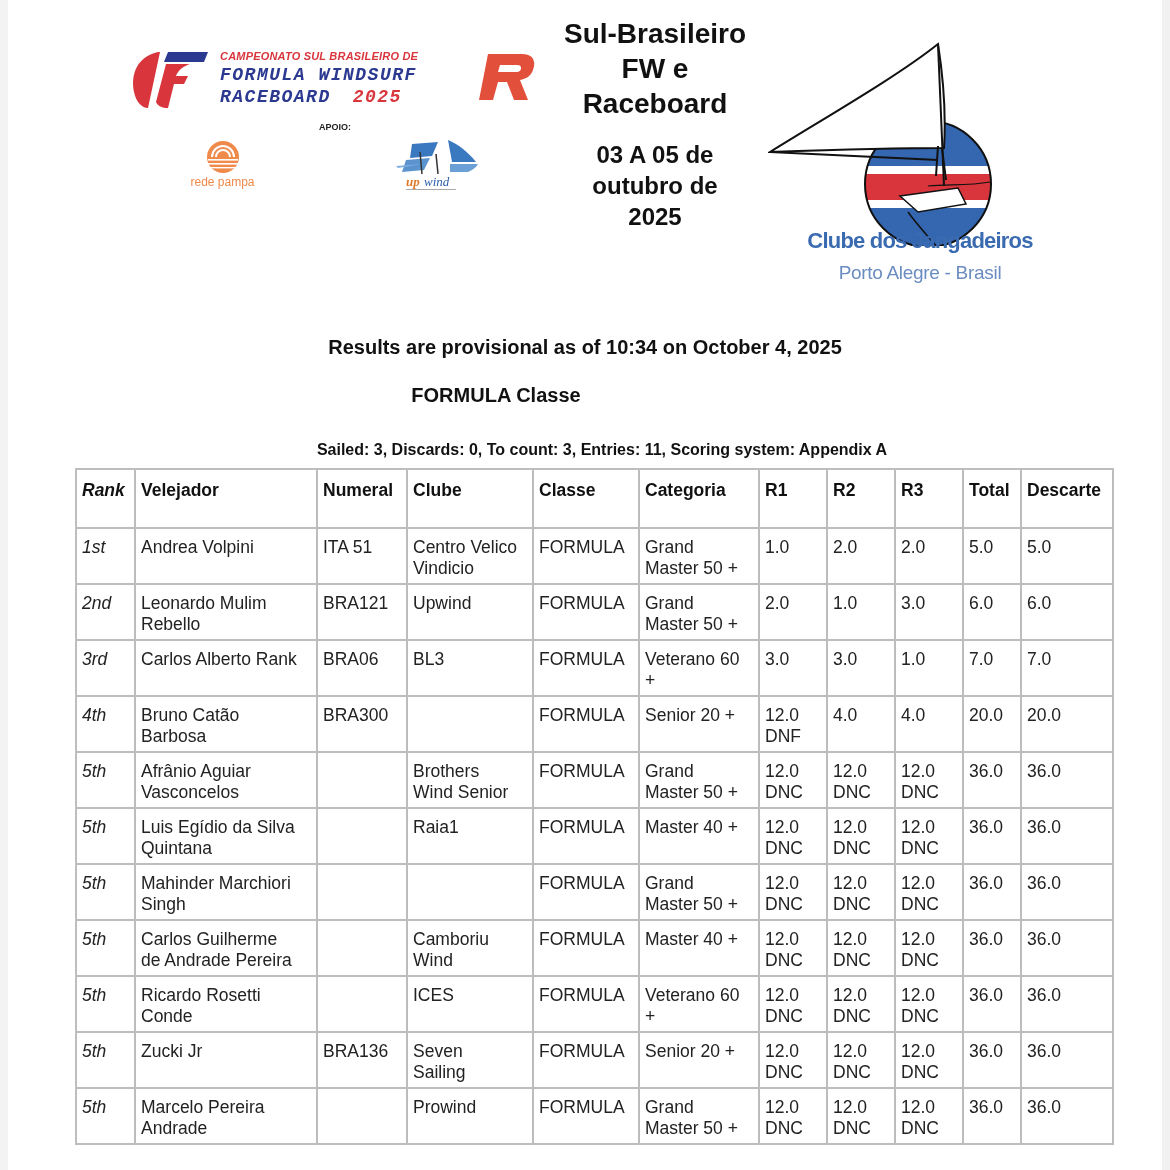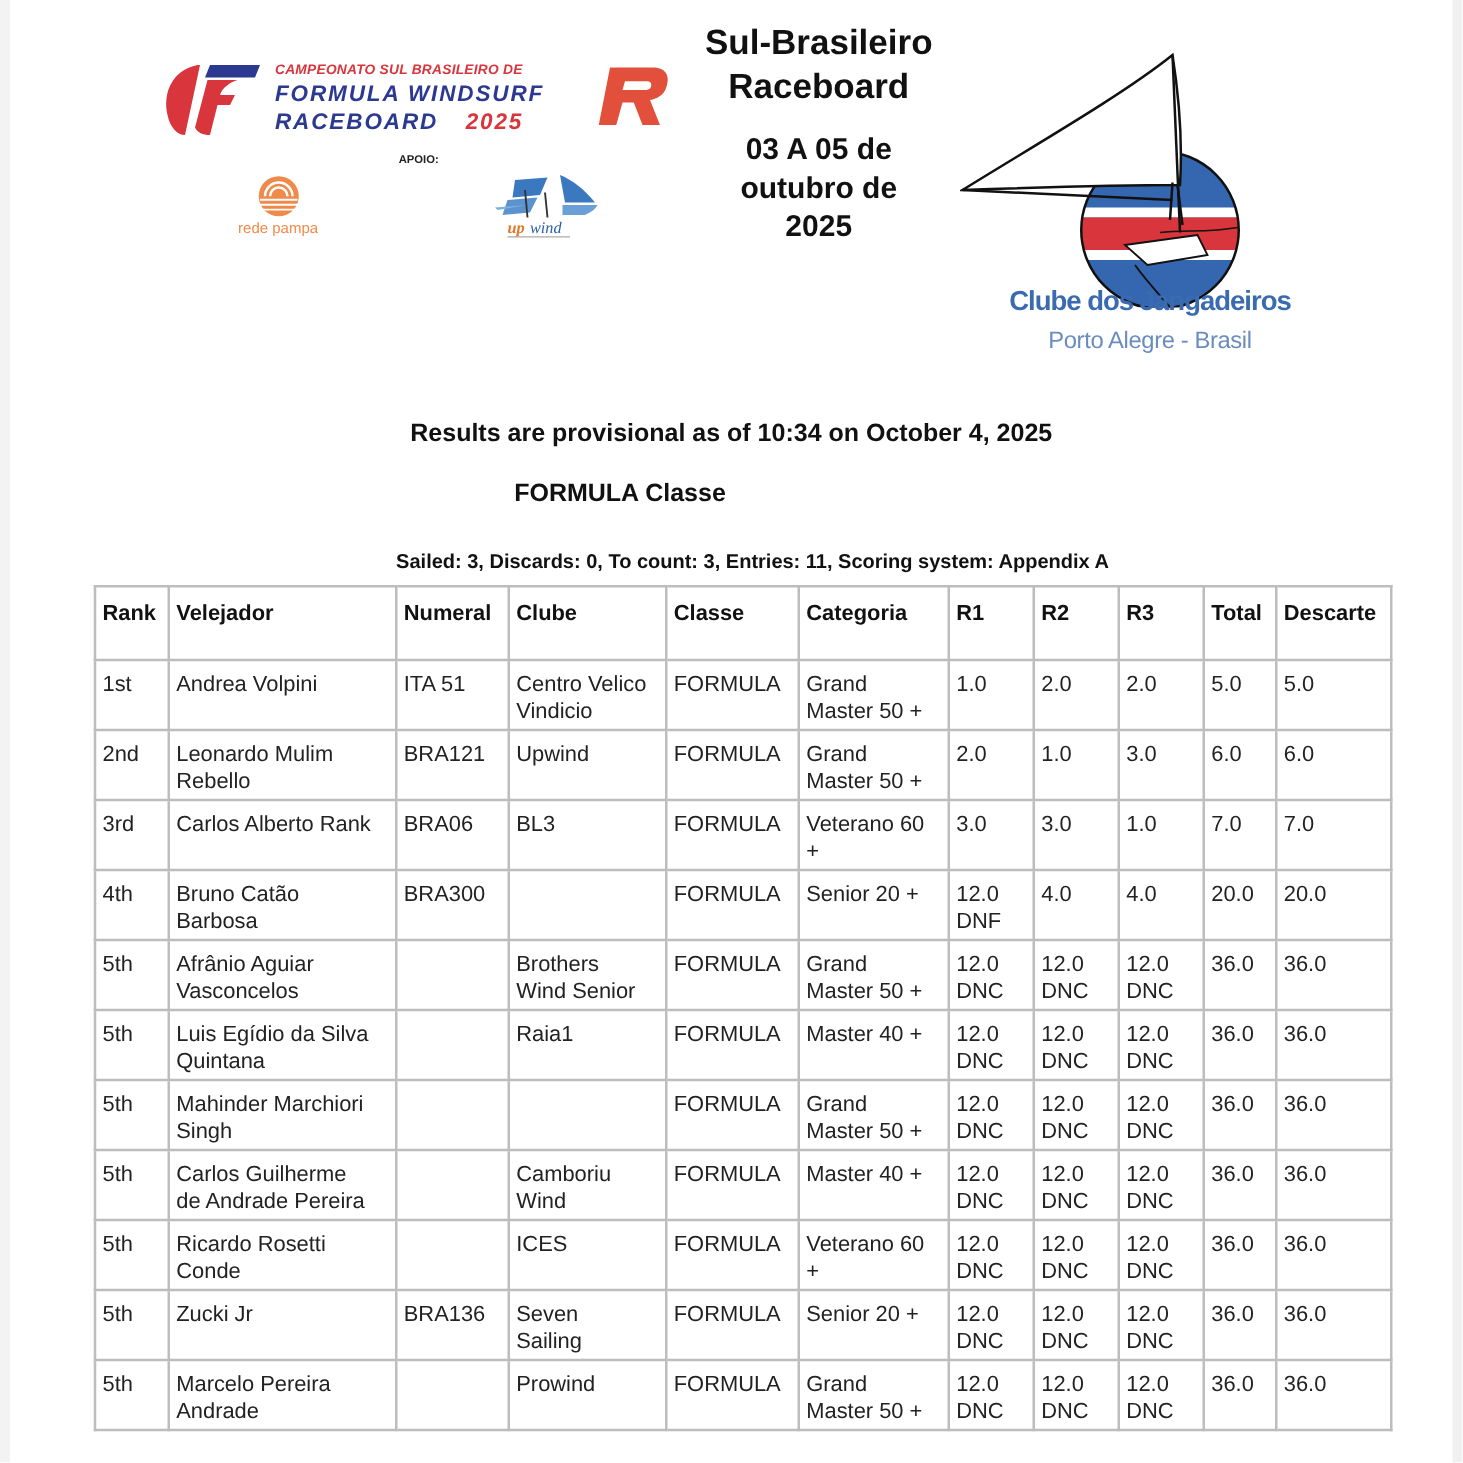--- a/index.html
+++ b/index.html
@@ -5,21 +5,21 @@
   html, body { margin: 0; padding: 0; background: #ffffff; }
   body { width: 1170px; height: 1170px; position: relative; overflow: hidden; font-family: "Liberation Sans", sans-serif; color: #111; }
   .edge-left { position: absolute; left: 0; top: 0; width: 8px; height: 1170px; background: #f3f3f3; }
   .edge-right { position: absolute; right: 0; top: 0; width: 8px; height: 1170px; background: #f1f1f1; }
 
   
   .event-logo { position: absolute; left: 128px; top: 48px; width: 410px; height: 62px; }
   .f-logo { position: absolute; left: 0; top: 2px; width: 82px; height: 60px; }
   .event-text { position: absolute; left: 92px; top: 0; width: 250px; }
   .event-line1 { font-size: 11px; font-weight: bold; color: #d8353c; letter-spacing: 0.2px; height: 16px; line-height: 16px; font-style: italic; }
-  .event-line2, .event-line3 { font-size: 18px; font-weight: bold; color: #2b3990; letter-spacing: 1.5px; height: 22px; line-height: 22px; font-style: italic; }
+  .event-line2, .event-line3 { font-size: 18px; font-weight: bold; color: #2b3990; letter-spacing: 1.5px; height: 22px; line-height: 22px; font-style: italic; font-family: Liberation Mono, monospace; }
   .event-year { color: #d8353c; margin-left: 22px; }
   .r-logo { position: absolute; left: 350px; top: 4px; width: 58px; height: 50px; }
 
   .apoio { position: absolute; left: 300px; top: 122px; width: 70px; text-align: center; font-size: 9px; font-weight: bold; color: #222; }
   .sponsor-pampa { position: absolute; left: 185px; top: 140px; width: 75px; height: 50px; text-align: center; }
   .sponsor-pampa svg { display: block; margin: 0 auto; }
   .pampa-label { font-size: 12px; color: #f08a4b; margin-top: 1px; }
   .sponsor-upwind { position: absolute; left: 392px; top: 136px; width: 90px; height: 58px; }
 
   
@@ -35,21 +35,21 @@
 
   .provisional { position: absolute; left: 0; top: 336px; width: 1170px; text-align: center; font-size: 20px; font-weight: bold; }
   .class-title { position: absolute; left: 0; top: 384px; width: 992px; text-align: center; font-size: 20px; font-weight: bold; }
   .summary { position: absolute; left: 0; top: 441px; width: 1170px; text-align: center; font-size: 16px; font-weight: bold; padding-left: 17px; }
 
   
   table.results { position: absolute; left: 75px; top: 468px; border-collapse: collapse; font-size: 17.5px; line-height: 21px; }
   table.results th, table.results td { border: 2px solid #bdbdbd; vertical-align: top; text-align: left; padding: 8px 5px 2px 5px; }
   table.results th { font-weight: bold; height: 45px; padding-top: 10px; }
   table.results td { height: 44px; color: #222; }
-  .c-rank { width: 47px; } .c-name { width: 170px; } .c-num { width: 78px; } .c-club { width: 114px; }
+  .c-rank { width: 47px; font-style: italic; } .c-name { width: 170px; } .c-num { width: 78px; } .c-club { width: 114px; }
   .c-classe { width: 94px; } .c-cat { width: 108px; } .c-r { width: 56px; } .c-total { width: 46px; } .c-disc { width: 80px; }
   .line2 { display: block; }
 </style>
 </head>
 <body>
 
 <div class="edge-left"></div>
 <div class="edge-right"></div>
 
 <div class="event-logo">
@@ -92,20 +92,21 @@
     <line x1="28" y1="16" x2="30" y2="38" stroke="#333" stroke-width="1.5"></line>
     <line x1="44" y1="18" x2="46" y2="38" stroke="#333" stroke-width="1.5"></line>
     <text x="14" y="50" font-family="Liberation Serif, serif" font-style="italic" font-weight="bold" font-size="13" fill="#e0782a">up</text>
     <text x="32" y="50" font-family="Liberation Serif, serif" font-style="italic" font-size="13" fill="#2b5ea8">wind</text>
     <rect x="14" y="53" width="50" height="1" fill="#aaa"></rect>
   </svg>
 </div>
 
 <div class="title-block">
   <div class="title-line">Sul-Brasileiro</div>
+  <div class="title-line">FW e</div>
   <div class="title-line">Raceboard</div>
   <div class="date-block">
     <div class="date-line">03 A 05 de</div>
     <div class="date-line">outubro de</div>
     <div class="date-line">2025</div>
   </div>
 </div>
 
 <svg class="club-logo" viewBox="0 0 240 210">
   <defs>

